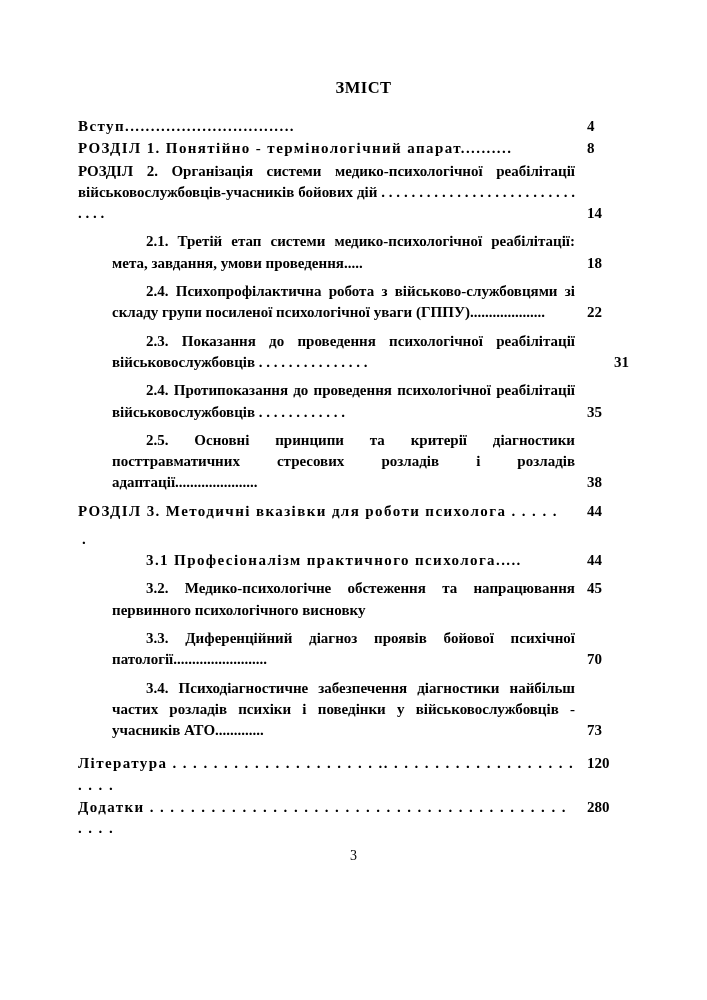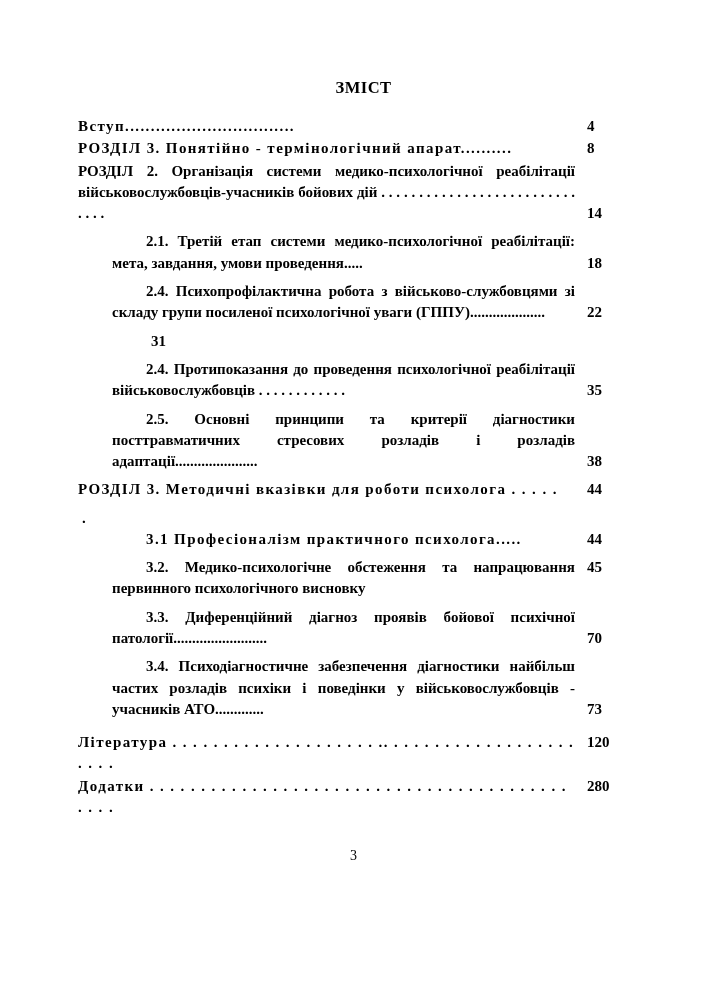--- a/index.html
+++ b/index.html
@@ -95,40 +95,41 @@
   <div class="doc-title">ЗМІСТ</div>
 
   <div class="toc">
 
     <div class="entry lvl0">
       <div class="text-col dots">Вступ.................................</div>
       <div class="page-col">4</div>
     </div>
 
     <div class="entry lvl0">
-      <div class="text-col dots">РОЗДІЛ 3. Понятійно - термінологічний апарат..........</div>
+      <div class="text-col dots">РОЗДІЛ 1. Понятійно - термінологічний апарат..........</div>
       <div class="page-col">8</div>
     </div>
 
     <div class="entry lvl0">
       <div class="text-col just" style="padding-right:0;">РОЗДІЛ 2. Організація системи медико-психологічної реабілітації військовослужбовців-учасників бойових дій . . . . . . . . . . . . . . . . . . . . . . . . . . . . . .</div>
       <div class="page-col" style="align-self:flex-end;">14</div>
     </div>
 
     <div class="entry lvl1 gap-top">
       <div class="text-col just ind-first">2.1. Третій етап системи медико-психологічної реабілітації: мета, завдання, умови проведення.....</div>
       <div class="page-col" style="align-self:flex-end;">18</div>
     </div>
 
     <div class="entry lvl1 gap-top">
       <div class="text-col just ind-first">2.4. Психопрофілактична робота з військово-службовцями зі складу групи посиленої психологічної уваги (ГППУ)....................</div>
       <div class="page-col" style="align-self:flex-end;">22</div>
     </div>
 
     <div class="entry lvl1 gap-top">
+      <div class="text-col just ind-first">2.3. Показання до проведення психологічної реабілітації військовослужбовців . . . . . . . . . . . . . . .</div>
       <div class="page-col" style="align-self:flex-end;text-align:right;">31</div>
     </div>
 
     <div class="entry lvl1 gap-top">
       <div class="text-col just ind-first">2.4. Протипоказання до проведення психологічної реабілітації військовослужбовців . . . . . . . . . . . .</div>
       <div class="page-col" style="align-self:flex-end;">35</div>
     </div>
 
     <div class="entry lvl1 gap-top">
       <div class="text-col just ind-first">2.5. Основні принципи та критерії діагностики посттравматичних стресових розладів і розладів адаптації......................</div>

